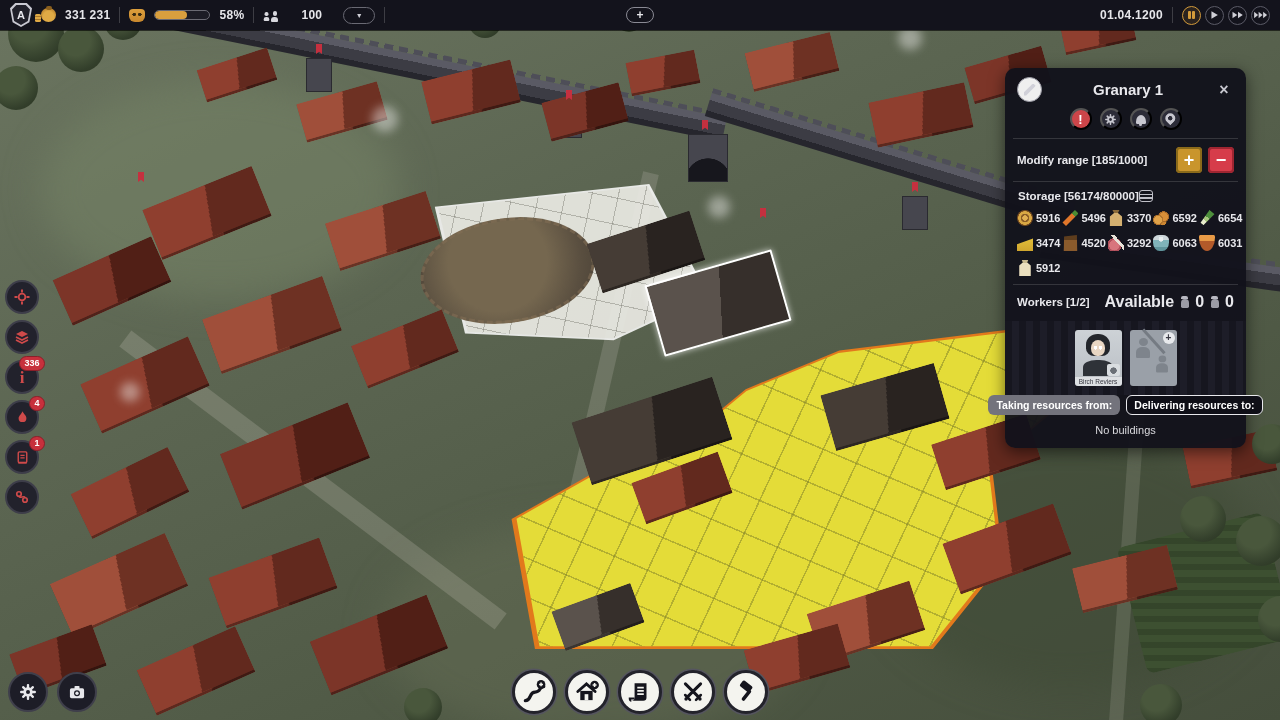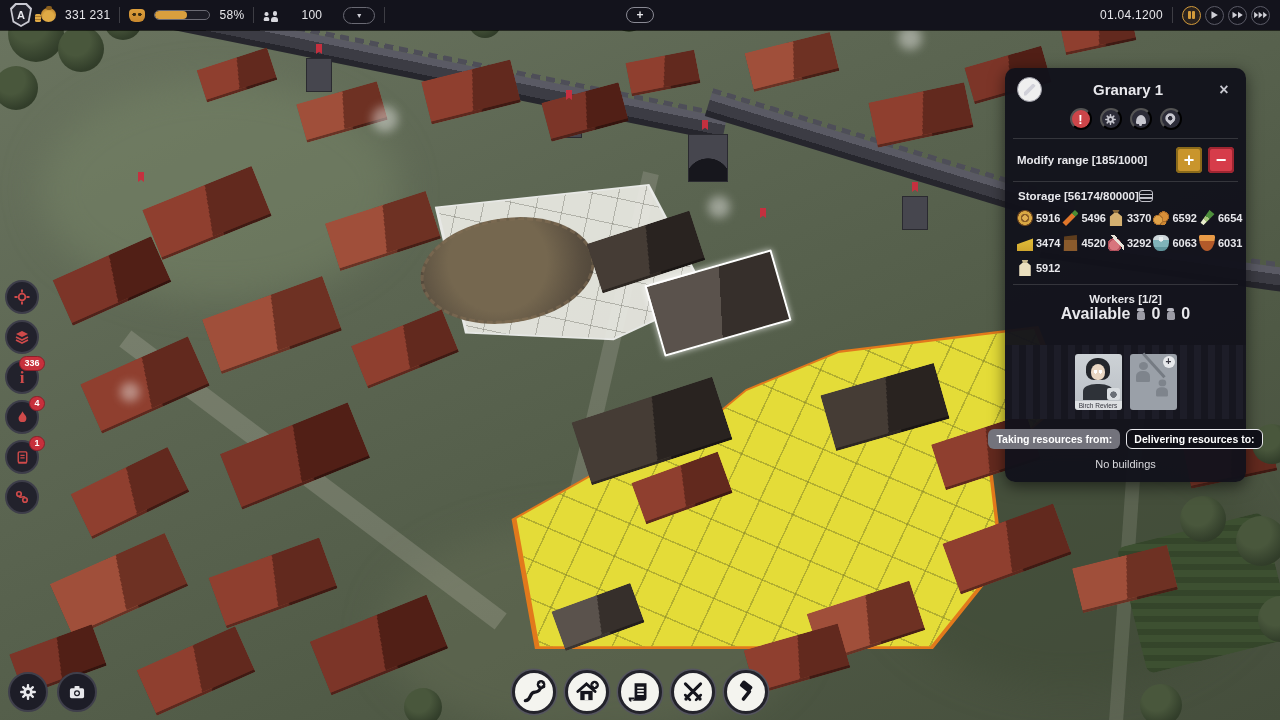--- a/index.html
+++ b/index.html
@@ -44,21 +44,21 @@
     border: 3px dashed rgba(130,110,85,0.6); }
   .flag { position: absolute; width: 6px; height: 10px; background: #c5303f;
     clip-path: polygon(0 0, 100% 0, 100% 100%, 50% 78%, 0 100%); }
   .smoke { position: absolute; border-radius: 50%; background: rgba(240,240,238,0.45); filter: blur(5px); }
 
   
   .topbar { position: absolute; left:0; top:0; width:100%; height:30px; background:#13131c;
     display:flex; align-items:center; padding:0 10px; gap:9px; color:#e6e6ea; z-index:30;
     box-shadow: 0 1px 0 rgba(0,0,0,0.6); }
   .tsep { width:1px; height:16px; background:rgba(255,255,255,0.18); }
-  .tval { font-size:12px; font-weight:normal; letter-spacing:0.3px; }
+  .tval { font-size:12px; font-weight:bold; letter-spacing:0.3px; }
   .shield { width:22px; height:24px; clip-path: polygon(50% 100%, 88% 80%, 100% 22%, 76% 0, 24% 0, 0 22%, 12% 80%);
     background:#c9c9d2; display:flex; align-items:center; justify-content:center; }
   .shield-in { width:18px; height:20px; clip-path: polygon(50% 100%, 88% 80%, 100% 22%, 76% 0, 24% 0, 0 22%, 12% 80%);
     background:#20202a; color:#e8e8ee; font-size:11px; font-weight:bold; display:flex; align-items:center; justify-content:center; }
   .moneybag { width:15px; height:14px; position:relative;
     background: radial-gradient(circle at 50% 62%, #e0aa45 0 46%, #b77f2a 78%);
     border-radius: 46% 46% 50% 50%; }
   .moneybag::before { content:""; position:absolute; top:-2px; left:4.5px; width:6px; height:4px; background:#8a5f1e; border-radius:2px; }
   .moneybag::after { content:""; position:absolute; left:-6px; bottom:0; width:6px; height:8px; border-radius:1.5px;
     background: repeating-linear-gradient(#e0aa45 0 2px, #a9772a 2px 3px); }
@@ -133,21 +133,21 @@
   .ri-bag { background: linear-gradient(#5e3d1d 0 32%, #8a5a2c 32%); clip-path: polygon(10% 10%, 90% 0, 92% 100%, 8% 100%); }
   .ri-ham { background:
       linear-gradient(48deg, transparent 0 55%, #e8e2d8 55% 68%, transparent 68%),
       radial-gradient(circle at 40% 64%, #d8757d 0 36%, #b2505c 38% 50%, transparent 52%); }
   .ri-jug { background:
       radial-gradient(circle at 50% 26%, #e8eef0 0 16%, transparent 18%),
       linear-gradient(#cdd6da 0 30%, #7fb3ba 30% 75%, #5f949c 75%);
       border-radius: 38% 38% 42% 42% / 30% 30% 55% 55%; }
   .ri-bowl { background: linear-gradient(#e89a46 0 40%, #b35a2a 40%); border-radius: 8% 8% 50% 50% / 10% 10% 85% 85%; }
   .ri-flour { background: linear-gradient(#c9bb90 0 20%, #eadfbe 20%); clip-path: polygon(30% 0, 70% 0, 64% 16%, 86% 34%, 86% 100%, 14% 100%, 14% 34%, 36% 16%); }
-  .workers-row { display:flex; align-items:center; justify-content:space-between; margin:4px 0 22px;flex-direction:column; }
+  .workers-row { display:flex; align-items:center; justify-content:space-between; margin:4px 0 10px; }
   .avail { display:flex; align-items:center; gap:4px; font-size:16px; font-weight:bold; }
   .mini-worker { position:relative; width:13px; height:12px; }
   .mini-worker::before { content:""; position:absolute; top:0; left:3px; width:7px; height:3px; border-radius:2px 2px 0 0; background:#b9b9c2; }
   .mini-worker::after { content:""; position:absolute; top:3px; left:2.5px; width:8px; height:9px; border-radius:45% 45% 20% 20%; background:#9c9ca6; }
   .slots-strip { margin:0 -12px; padding:9px 0; display:flex; justify-content:center; gap:8px;
     background: repeating-linear-gradient(90deg, #16161f 0 7px, #1d1d28 7px 14px); }
   .slot { position:relative; width:47px; height:56px; border-radius:3px; }
   .slot1 { background: linear-gradient(#cdd2d6, #b9bec4); }
   .hair { position:absolute; top:4px; left:11px; width:24px; height:22px; border-radius:48% 48% 34% 34%; background:#23262b; }
   .face { position:absolute; top:10px; left:16px; width:14px; height:16px; border-radius:50% 50% 45% 45%; background:#e9d7c3;
@@ -157,21 +157,21 @@
     background-image: radial-gradient(circle at 50% 55%, #6a6f76 0 3px, transparent 3.4px); }
   .slot-name { position:absolute; left:0; right:0; bottom:0; font-size:6.5px; color:#34343e; text-align:center;
     background:rgba(255,255,255,0.5); padding:1px 0; border-radius:0 0 3px 3px; white-space:nowrap; overflow:hidden; }
   .slot2 { background:#9aa0a8; }
   .sil { position:absolute; width:16px; height:20px; }
   .sil::before { content:""; position:absolute; top:0; left:4px; width:9px; height:8px; border-radius:50%; background:#7e848c; }
   .sil::after { content:""; position:absolute; bottom:0; left:1px; width:14px; height:11px; border-radius:45% 45% 10% 10%; background:#7e848c; }
   .tool-line { position:absolute; left:8px; top:10px; width:32px; height:2.5px; background:#757b83; transform:rotate(48deg); }
   .add-badge { position:absolute; top:2px; right:2px; width:12px; height:12px; border-radius:50%; background:#e7e9ec;
     color:#3a3a44; font-size:10px; font-weight:bold; display:flex; align-items:center; justify-content:center; line-height:1; }
-  .link-row { display:flex; justify-content:center; gap:6px; margin-top:10px; }
+  .link-row { display:flex; justify-content:center; gap:6px; }
   .link-btn { font-size:10.5px; font-weight:bold; border-radius:6px; cursor:pointer; white-space:nowrap; }
   .link-btn.on { background:#73737c; color:#fff; padding:4px 8px; border:0; }
   .link-btn.off { background:#0f0f17; color:#fff; padding:3px 7px; border:1.5px solid #e8e8ec; }
   .empty-text { text-align:center; font-size:11px; margin-top:9px; color:#dadade; }
 
   
   .toolbar { position:absolute; left:50%; bottom:6px; transform:translateX(-50%); display:flex; gap:9px; z-index:20; }
   .tool-btn { width:44px; height:44px; border-radius:50%; background:#f4f4ef; border:3px solid #23232b;
     box-shadow: 0 0 0 1.5px #55555f; display:flex; align-items:center; justify-content:center; cursor:pointer; }
   .corner-btns { position:absolute; left:8px; bottom:8px; display:flex; gap:9px; z-index:20; }

